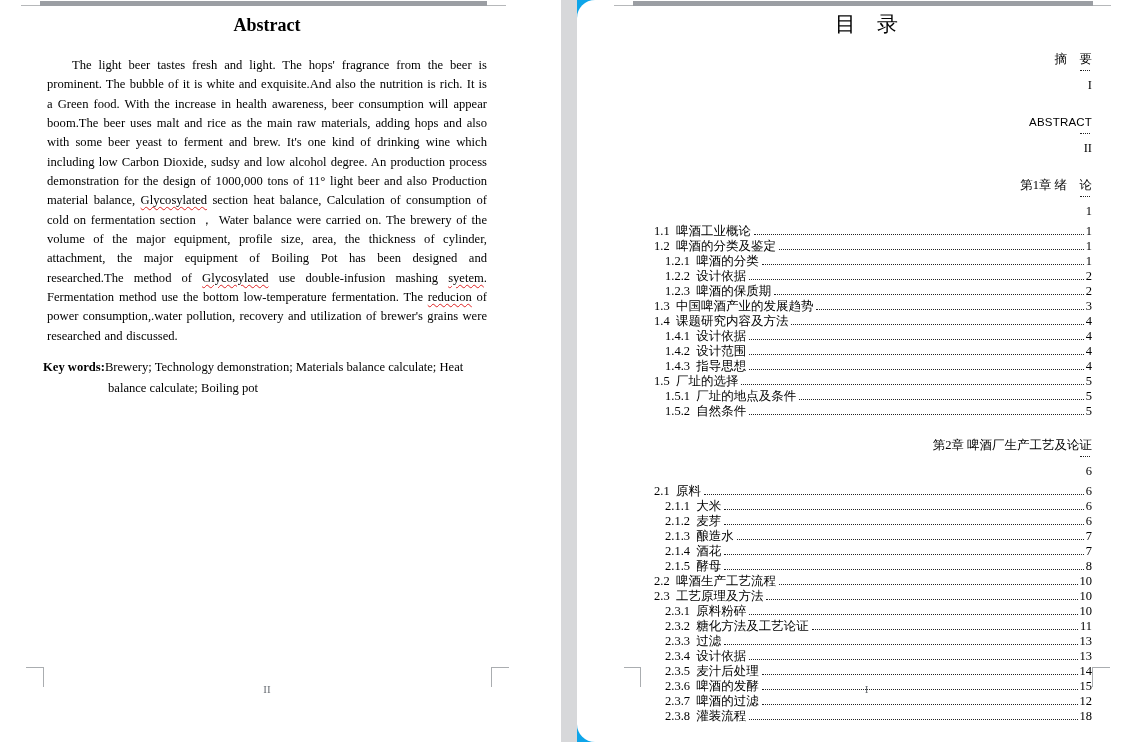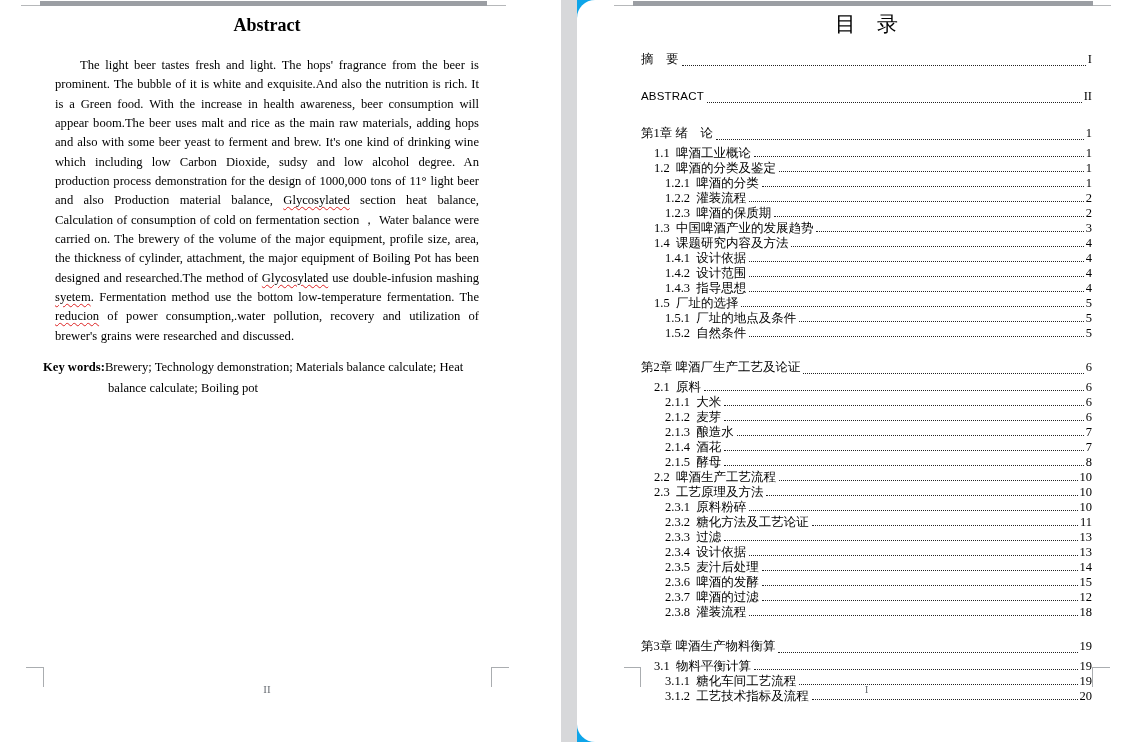--- a/index.html
+++ b/index.html
@@ -34,42 +34,42 @@
   .page-left  .br-v{left:491px;top:667px;width:1px;height:20px;}
   .page-right .bl-h{left:47px;top:667px;width:16px;height:1px;}
   .page-right .bl-v{left:63px;top:667px;width:1px;height:20px;}
   .page-right .br-h{left:515px;top:667px;width:18px;height:1px;}
   .page-right .br-v{left:515px;top:667px;width:1px;height:20px;}
 
   
   .abs-content{position:absolute;left:43px;top:0;width:448px;}
   .abstract-title{margin:12px 0 0;text-align:center;font-size:18px;font-weight:bold;line-height:27px;}
   .abstract-body{
-    margin:17px 12px 0;font-size:12.6px;line-height:19.35px;
+    margin:17px 4px 0;font-size:12.6px;line-height:19.35px;
     text-align:justify;text-indent:25px;word-spacing:0.5px;
   }
   .sq{
     text-decoration-line:underline;
     text-decoration-style:wavy;
     text-decoration-color:#dd2222;
     text-decoration-thickness:1px;
     text-underline-offset:2px;
   }
   .keywords{
     margin:11px 0 0;padding-left:65px;text-indent:-65px;
     font-size:12.6px;line-height:20.5px;
   }
   .kw-label{font-weight:bold;}
 
   
   .toc-content{position:absolute;left:64px;top:0;width:451px;}
   .toc-title{margin:10px 0 0;text-align:center;font-size:21px;font-weight:400;line-height:29px;}
   .toc-list{margin-top:10px;}
   .toc-row{display:flex;align-items:flex-end;font-size:12.5px;white-space:pre;}
-  .toc-row.l1{line-height:21px;margin:16px 0 2px;}
+  .toc-row.l1{line-height:21px;margin:16px 0 2px;flex-direction:column;}
   .toc-row.l2{line-height:15px;padding-left:13px;}
   .toc-row.l3{line-height:15px;padding-left:24px;}
   .toc-row.first{margin-top:0;}
   .toc-label.latin{font-family:"Liberation Sans", sans-serif;font-size:11.5px;letter-spacing:0.2px;}
   .leader{flex:1;border-bottom:1px dotted #222;margin:0 2px 4px 3px;min-width:10px;}
   .toc-page{text-align:right;}
 
   
   .footer{position:absolute;top:683px;text-align:center;font-size:11px;color:#6b6f75;}
   .page-left  .footer{left:43px;width:448px;}
@@ -108,21 +108,21 @@
 
     <div class="toc-content">
       <h1 class="toc-title">目　录</h1>
       <div class="toc-list" id="toc-list">
           <div class="toc-row l1 first"><span class="toc-label">摘　要</span><span class="leader"></span><span class="toc-page">I</span></div>
           <div class="toc-row l1"><span class="toc-label latin">ABSTRACT</span><span class="leader"></span><span class="toc-page">II</span></div>
           <div class="toc-row l1"><span class="toc-label">第1章 绪　论</span><span class="leader"></span><span class="toc-page">1</span></div>
           <div class="toc-row l2"><span class="toc-label">1.1  啤酒工业概论</span><span class="leader"></span><span class="toc-page">1</span></div>
           <div class="toc-row l2"><span class="toc-label">1.2  啤酒的分类及鉴定</span><span class="leader"></span><span class="toc-page">1</span></div>
           <div class="toc-row l3"><span class="toc-label">1.2.1  啤酒的分类</span><span class="leader"></span><span class="toc-page">1</span></div>
-          <div class="toc-row l3"><span class="toc-label">1.2.2  灌装流程</span><span class="leader"></span><span class="toc-page">2</span></div>
+          <div class="toc-row l3"><span class="toc-label">1.2.2  设计依据</span><span class="leader"></span><span class="toc-page">2</span></div>
           <div class="toc-row l3"><span class="toc-label">1.2.3  啤酒的保质期</span><span class="leader"></span><span class="toc-page">2</span></div>
           <div class="toc-row l2"><span class="toc-label">1.3  中国啤酒产业的发展趋势</span><span class="leader"></span><span class="toc-page">3</span></div>
           <div class="toc-row l2"><span class="toc-label">1.4  课题研究内容及方法</span><span class="leader"></span><span class="toc-page">4</span></div>
           <div class="toc-row l3"><span class="toc-label">1.4.1  设计依据</span><span class="leader"></span><span class="toc-page">4</span></div>
           <div class="toc-row l3"><span class="toc-label">1.4.2  设计范围</span><span class="leader"></span><span class="toc-page">4</span></div>
           <div class="toc-row l3"><span class="toc-label">1.4.3  指导思想</span><span class="leader"></span><span class="toc-page">4</span></div>
           <div class="toc-row l2"><span class="toc-label">1.5  厂址的选择</span><span class="leader"></span><span class="toc-page">5</span></div>
           <div class="toc-row l3"><span class="toc-label">1.5.1  厂址的地点及条件</span><span class="leader"></span><span class="toc-page">5</span></div>
           <div class="toc-row l3"><span class="toc-label">1.5.2  自然条件</span><span class="leader"></span><span class="toc-page">5</span></div>
           <div class="toc-row l1"><span class="toc-label">第2章 啤酒厂生产工艺及论证</span><span class="leader"></span><span class="toc-page">6</span></div>

